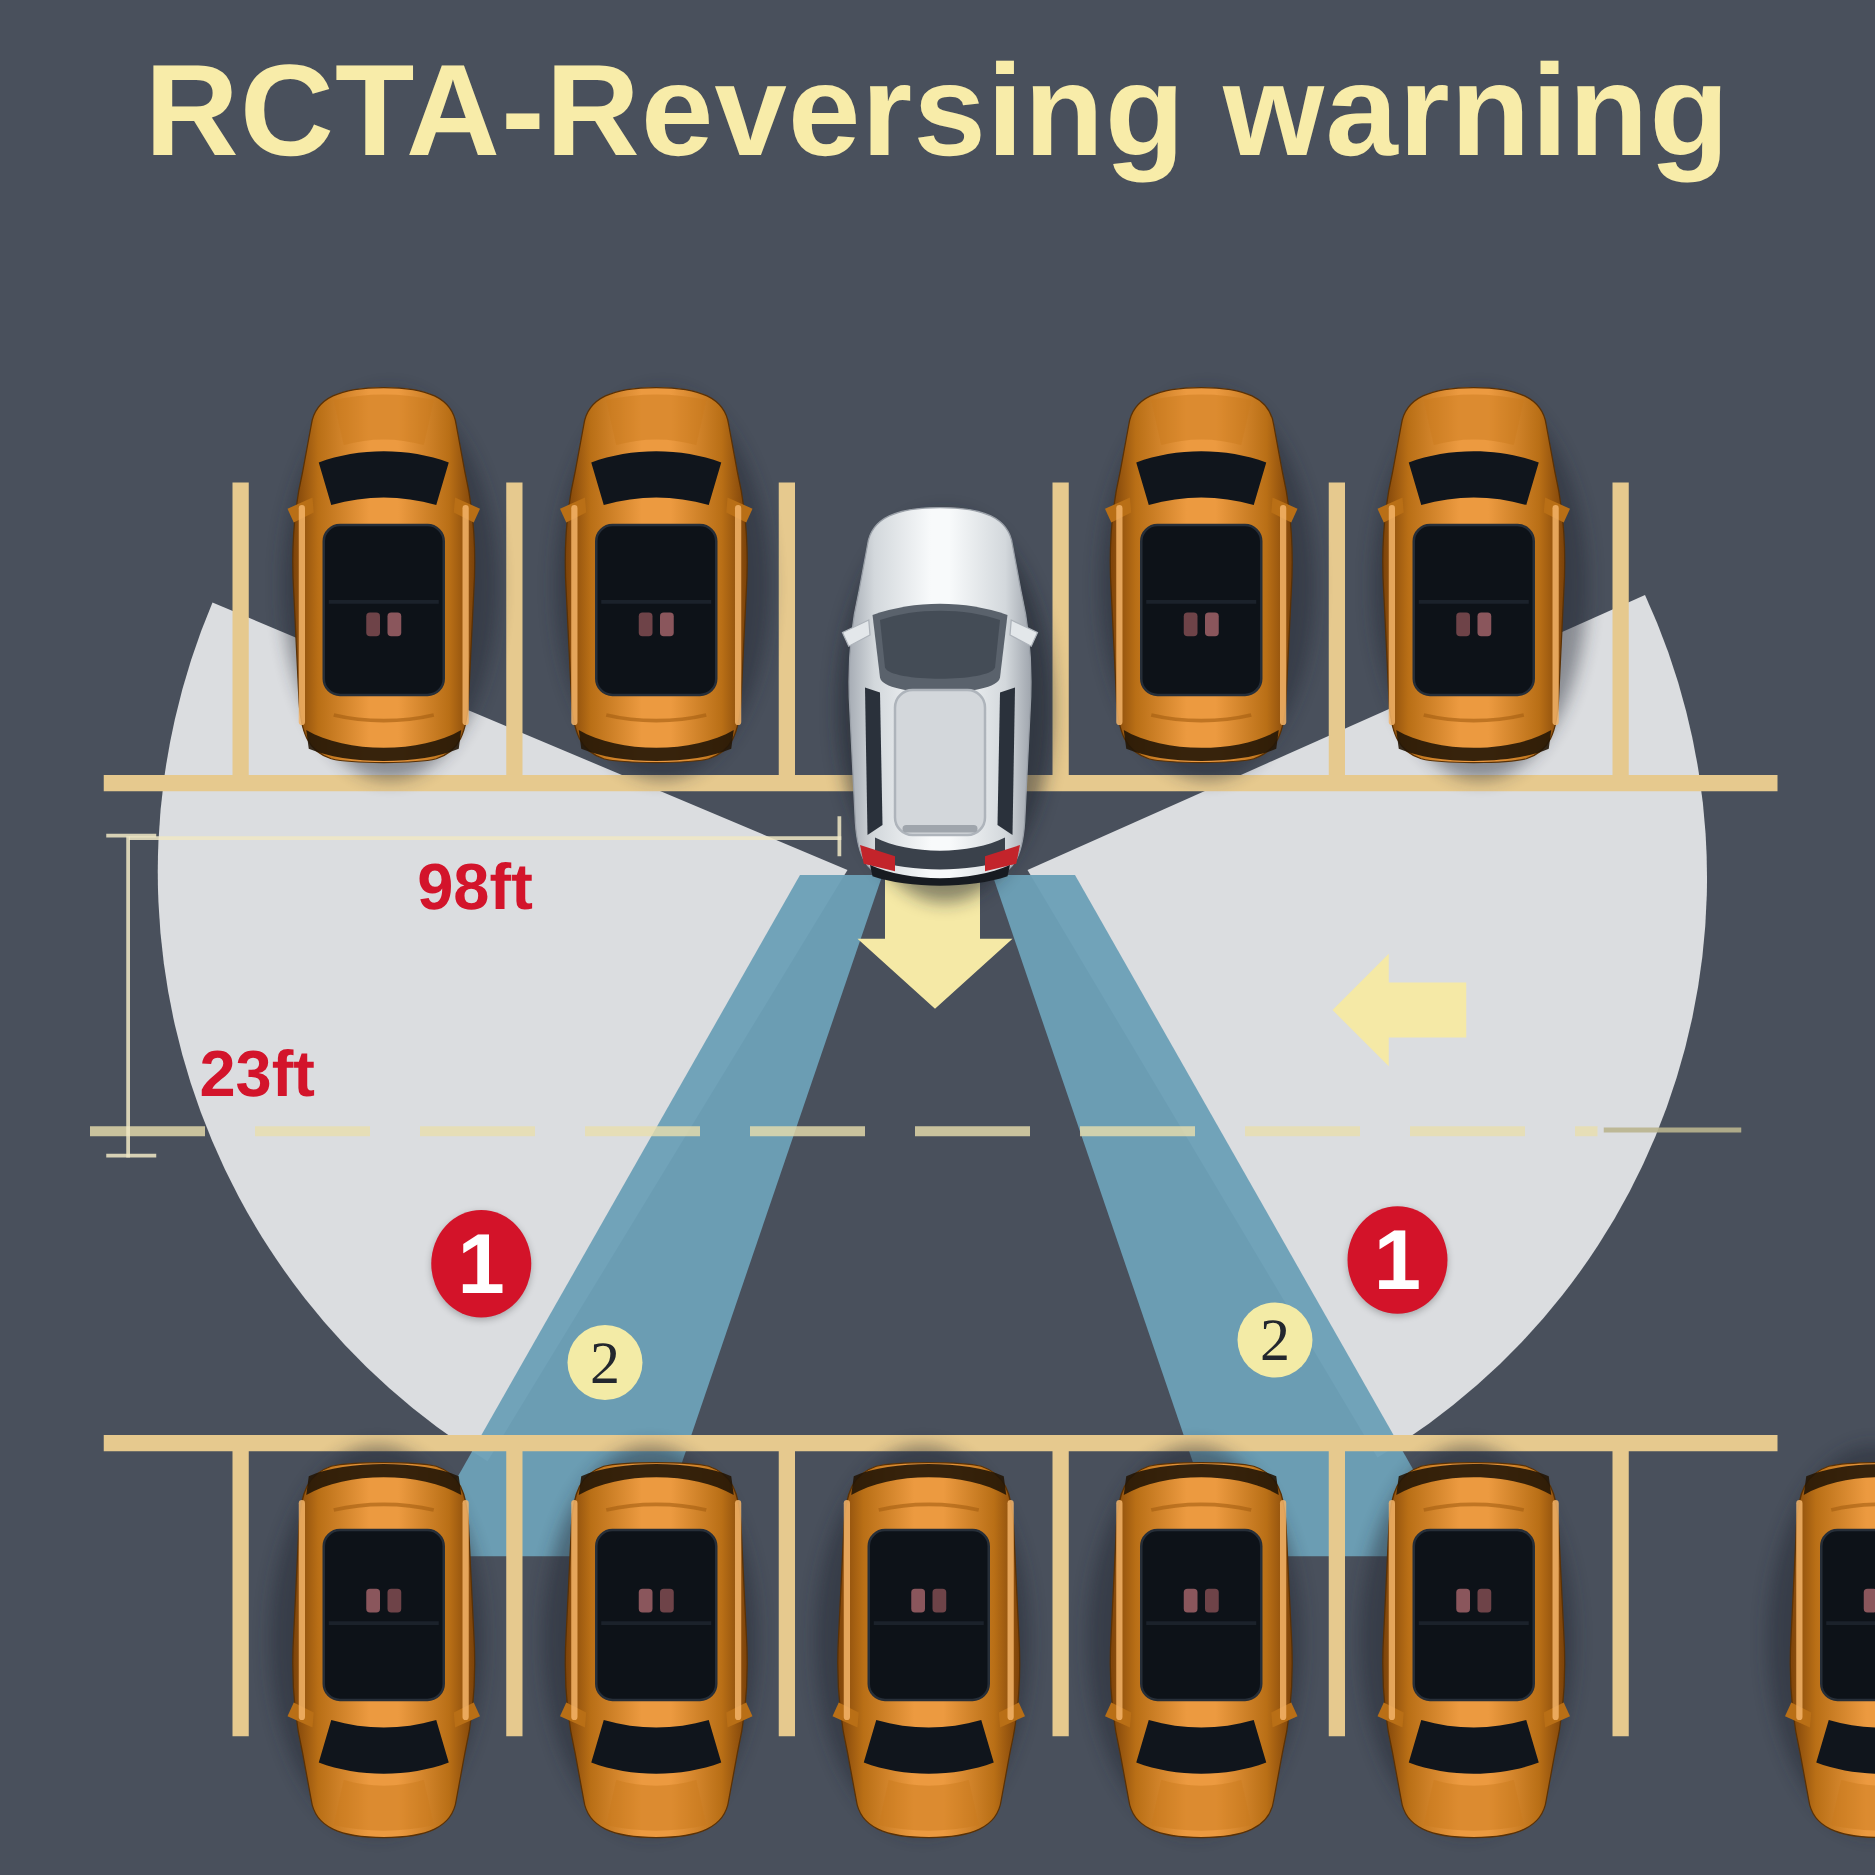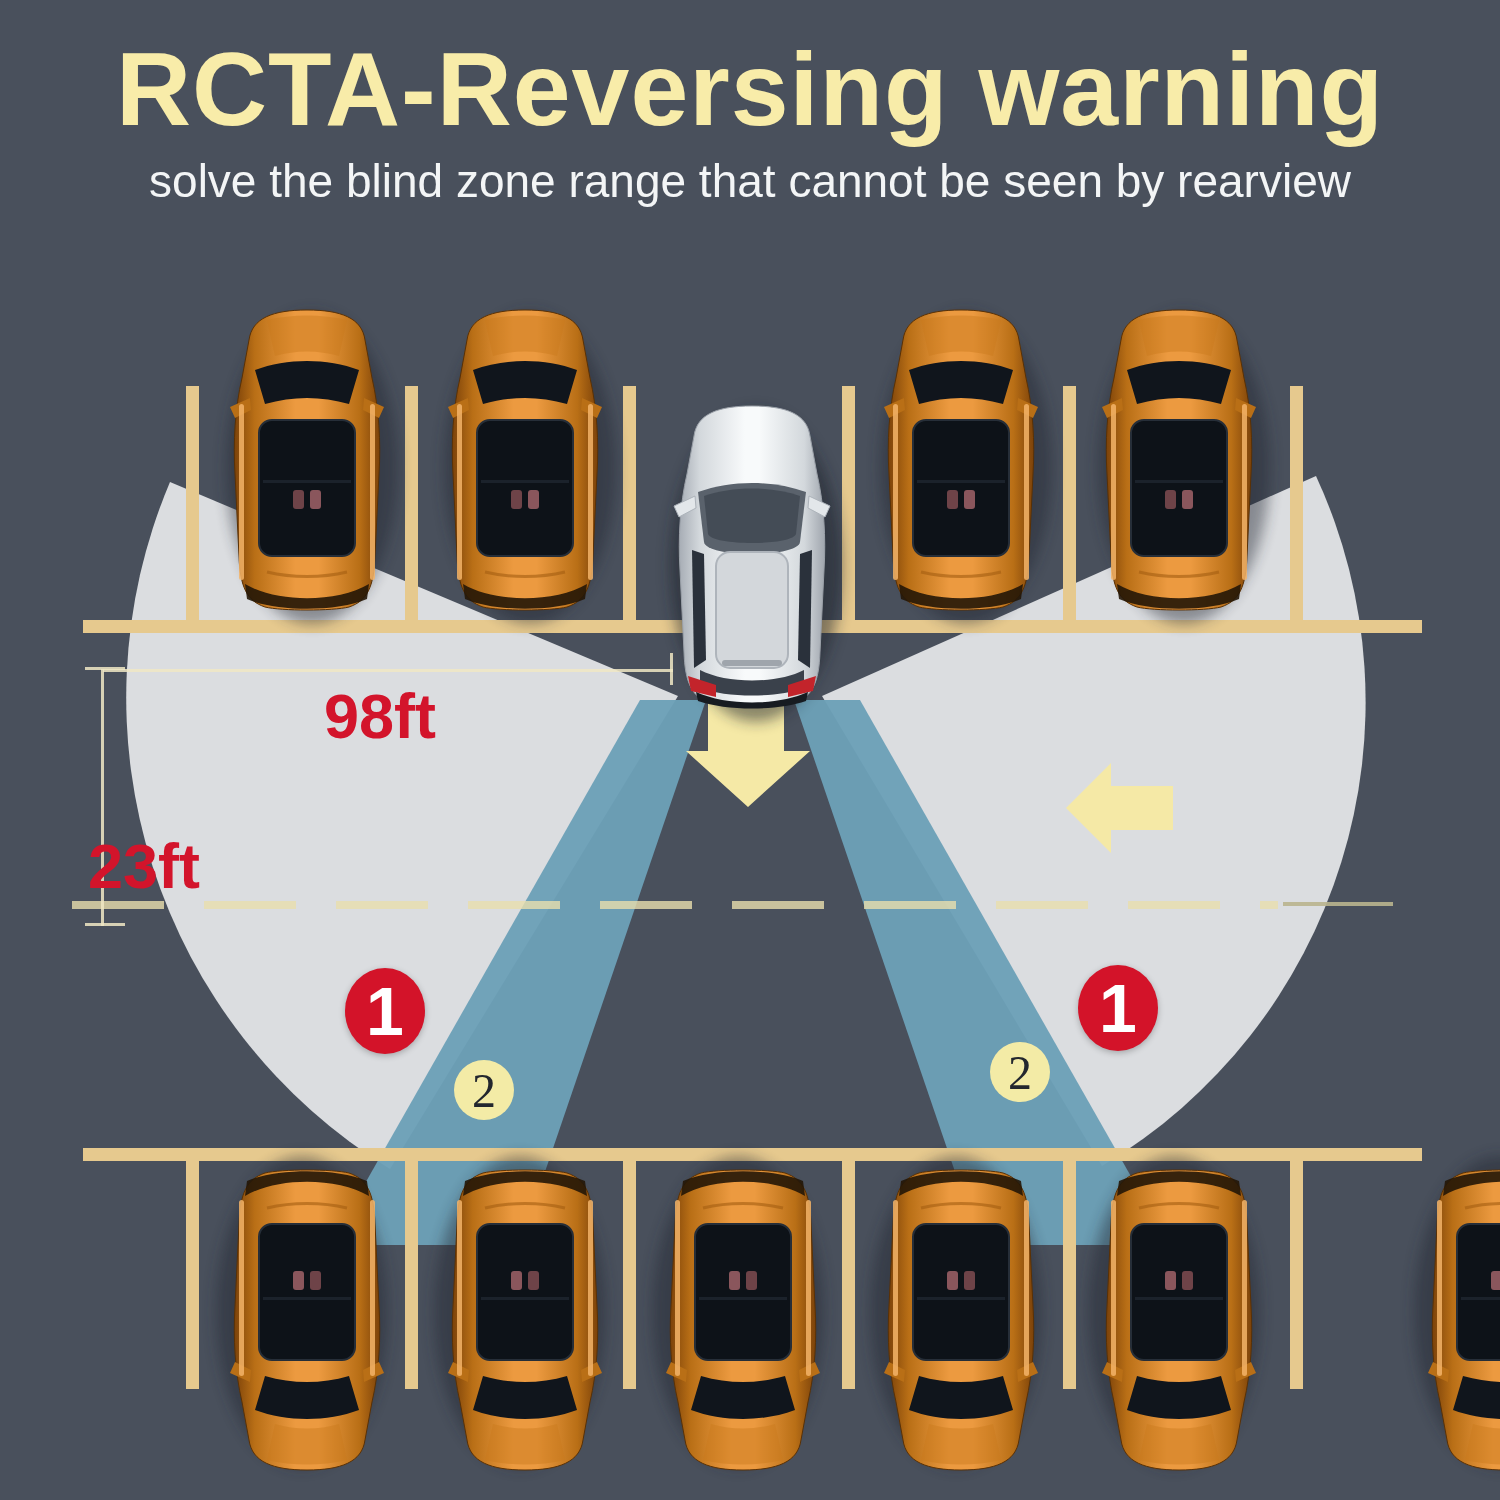--- a/index.html
+++ b/index.html
@@ -14,24 +14,24 @@
     font-size:104px;font-weight:bold;letter-spacing:1px;
     color:var(--title,#F8ECA9);
   }
   .subtitle{
     position:absolute;left:0;top:152px;width:1500px;text-align:center;
     font-size:46px;line-height:1.3;font-weight:400;
     color:var(--subtitle,#F3F5F6);
   }
   .m-label{
     position:absolute;width:160px;text-align:center;
-    font-size:63px;font-weight:bold;color:var(--measure-text,#D3142B);
+    font-size:52px;font-weight:bold;color:var(--measure-text,#D3142B);
   }
   #label-98{left:300px;top:680px;}
-  #label-23{left:64px;top:830px;}
+  #label-23{left:92px;top:830px;text-align:right;}
   .badge{
     position:absolute;display:flex;align-items:center;justify-content:center;
     border-radius:50%;
   }
   .badge.one{
     background:var(--marker1-bg,#D31329);color:var(--marker1-text,#fff);
     width:80px;height:86px;font-size:68px;font-weight:bold;
     box-shadow:0 2px 6px rgba(0,0,0,.25);
   }
   .badge.two{
@@ -176,21 +176,21 @@
       <use href="#carO" transform="translate(525,1320) rotate(180)"></use>
       <use href="#carO" transform="translate(743,1320) rotate(180)"></use>
       <use href="#carO" transform="translate(961,1320) rotate(180)"></use>
       <use href="#carO" transform="translate(1179,1320) rotate(180)"></use>
       <use href="#carO" transform="translate(1505,1320) rotate(180)"></use>
     </g>
   </svg>
 
   <div class="title">RCTA-Reversing warning</div>
   <div class="subtitle">
-    <span>solve the blind zone range that cannot be seen by rearview</span><br>
+    <br>
   </div>
 
   <div class="m-label" id="label-98">98ft</div>
   <div class="m-label" id="label-23">23ft</div>
 
   <div class="badge one" id="badge1-left">1</div>
   <div class="badge one" id="badge1-right">1</div>
   <div class="badge two" id="badge2-left">2</div>
   <div class="badge two" id="badge2-right">2</div>
 

